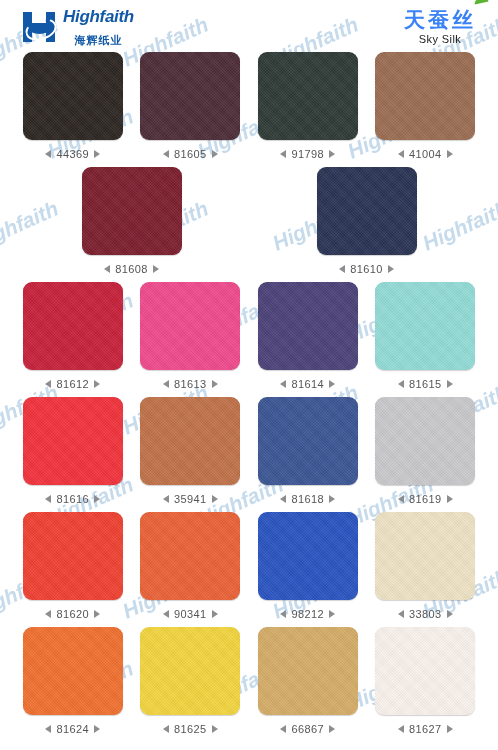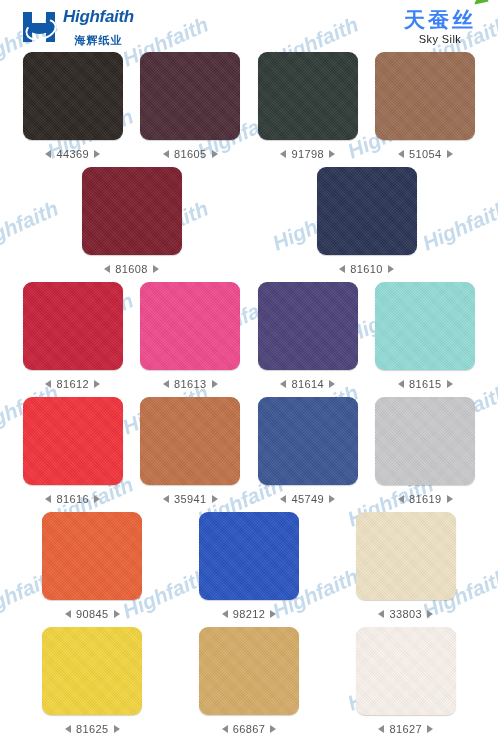--- a/index.html
+++ b/index.html
@@ -294,21 +294,21 @@
           <div class="label">
             <span class="arrow-l"></span>
             <span>91798</span>
             <span class="arrow-r"></span>
           </div>
         </div>
         <div class="cell">
           <div class="chip" style="background: rgb(154, 109, 83);"></div>
           <div class="label">
             <span class="arrow-l"></span>
-            <span>51054</span>
+            <span>41004</span>
             <span class="arrow-r"></span>
           </div>
         </div>
       </div>
       <div class="row">
         <div class="cell">
           <div class="chip" style="background: rgb(124, 31, 46);"></div>
           <div class="label">
             <span class="arrow-l"></span>
             <span>81608</span>
@@ -372,39 +372,47 @@
           <div class="label">
             <span class="arrow-l"></span>
             <span>35941</span>
             <span class="arrow-r"></span>
           </div>
         </div>
         <div class="cell">
           <div class="chip" style="background: rgb(59, 86, 148);"></div>
           <div class="label">
             <span class="arrow-l"></span>
-            <span>45749</span>
+            <span>81618</span>
             <span class="arrow-r"></span>
           </div>
         </div>
         <div class="cell">
           <div class="chip" style="background: rgb(201, 201, 203);"></div>
           <div class="label">
             <span class="arrow-l"></span>
             <span>81619</span>
             <span class="arrow-r"></span>
           </div>
         </div>
       </div>
       <div class="row">
         <div class="cell">
+          <div class="chip" style="background: rgb(239, 66, 50);"></div>
+          <div class="label">
+            <span class="arrow-l"></span>
+            <span>81620</span>
+            <span class="arrow-r"></span>
+          </div>
+        </div>
+        <div class="cell">
           <div class="chip" style="background: rgb(233, 98, 56);"></div>
           <div class="label">
             <span class="arrow-l"></span>
-            <span>90845</span>
+            <span>90341</span>
             <span class="arrow-r"></span>
           </div>
         </div>
         <div class="cell">
           <div class="chip" style="background: rgb(42, 84, 192);"></div>
           <div class="label">
             <span class="arrow-l"></span>
             <span>98212</span>
             <span class="arrow-r"></span>
           </div>
@@ -413,20 +421,28 @@
           <div class="chip" style="background: rgb(238, 226, 196);"></div>
           <div class="label">
             <span class="arrow-l"></span>
             <span>33803</span>
             <span class="arrow-r"></span>
           </div>
         </div>
       </div>
       <div class="row">
         <div class="cell">
+          <div class="chip" style="background: rgb(240, 112, 48);"></div>
+          <div class="label">
+            <span class="arrow-l"></span>
+            <span>81624</span>
+            <span class="arrow-r"></span>
+          </div>
+        </div>
+        <div class="cell">
           <div class="chip" style="background: rgb(242, 212, 63);"></div>
           <div class="label">
             <span class="arrow-l"></span>
             <span>81625</span>
             <span class="arrow-r"></span>
           </div>
         </div>
         <div class="cell">
           <div class="chip" style="background: rgb(212, 172, 103);"></div>
           <div class="label">

